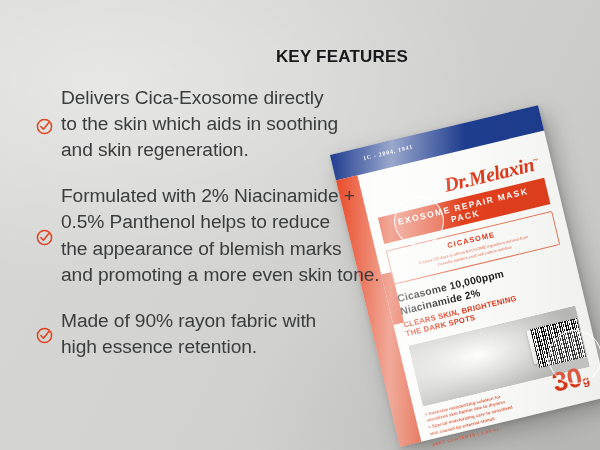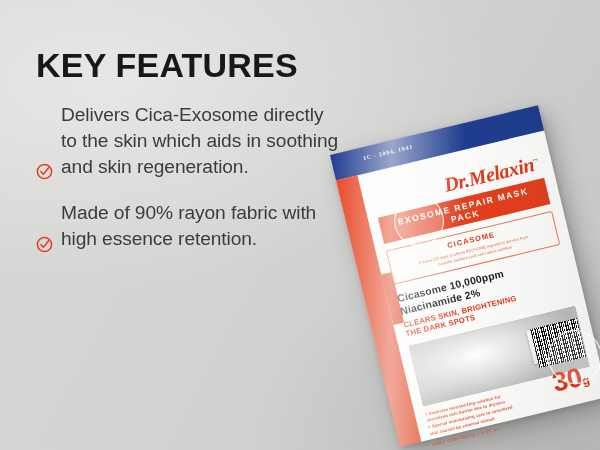--- a/index.html
+++ b/index.html
@@ -29,30 +29,31 @@
 
   
   .copy {
     position: absolute;
     left: 36px;
     top: 48px;
     width: 372px;
     z-index: 6;
   }
   .headline {
-    font-size: 34px;
+    font-size: 17px;
     font-weight: bold;
     letter-spacing: 0.2px;
     color: #17181a;
     margin: 0 0 20px 0;
     line-height: 1;
+    text-align: right;
   }
   .feature {
     display: flex;
-    align-items: flex-end;
+    align-items: center;
     margin-bottom: 20px;
   }
   .feature:last-child { margin-bottom: 0; }
   .check-icon {
     flex: 0 0 auto;
     width: 17px;
     height: 17px;
     margin-top: 4px;
     margin-right: 8px;
   }
@@ -327,20 +328,32 @@
         <svg viewBox="0 0 24 24" width="17" height="17" aria-hidden="true">
           <circle cx="12" cy="12" r="10" fill="none" stroke="#e2421f" stroke-width="2.1"></circle>
           <path d="M6.8 12.1 L10.4 15.8 L18.2 6.3" fill="none" stroke="#e2421f" stroke-width="2.1" stroke-linecap="round" stroke-linejoin="round"></path>
         </svg>
       </span>
       <span class="feature-text">Delivers Cica-Exosome directly
 to the skin which aids in soothing
 and skin regeneration.</span>
     </div>
 
+    <div class="feature">
+      <span class="check-icon">
+        <svg viewBox="0 0 24 24" width="17" height="17" aria-hidden="true">
+          <circle cx="12" cy="12" r="10" fill="none" stroke="#e2421f" stroke-width="2.1"></circle>
+          <path d="M6.8 12.1 L10.4 15.8 L18.2 6.3" fill="none" stroke="#e2421f" stroke-width="2.1" stroke-linecap="round" stroke-linejoin="round"></path>
+        </svg>
+      </span>
+      <span class="feature-text">Formulated with 2% Niacinamide +
+0.5% Panthenol helps to reduce
+the appearance of blemish marks
+and promoting a more even skin tone.</span>
+    </div>
 
     <div class="feature">
       <span class="check-icon">
         <svg viewBox="0 0 24 24" width="17" height="17" aria-hidden="true">
           <circle cx="12" cy="12" r="10" fill="none" stroke="#e2421f" stroke-width="2.1"></circle>
           <path d="M6.8 12.1 L10.4 15.8 L18.2 6.3" fill="none" stroke="#e2421f" stroke-width="2.1" stroke-linecap="round" stroke-linejoin="round"></path>
         </svg>
       </span>
       <span class="feature-text">Made of 90% rayon fabric with
 high essence retention.</span>

